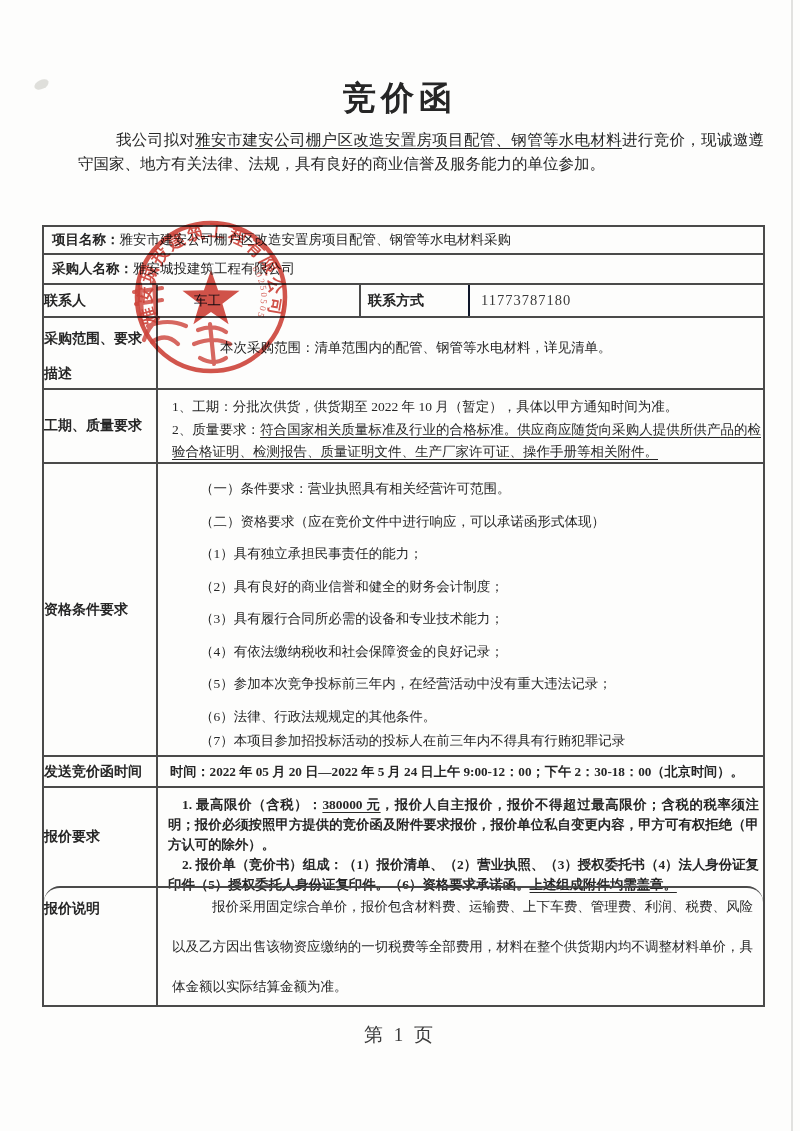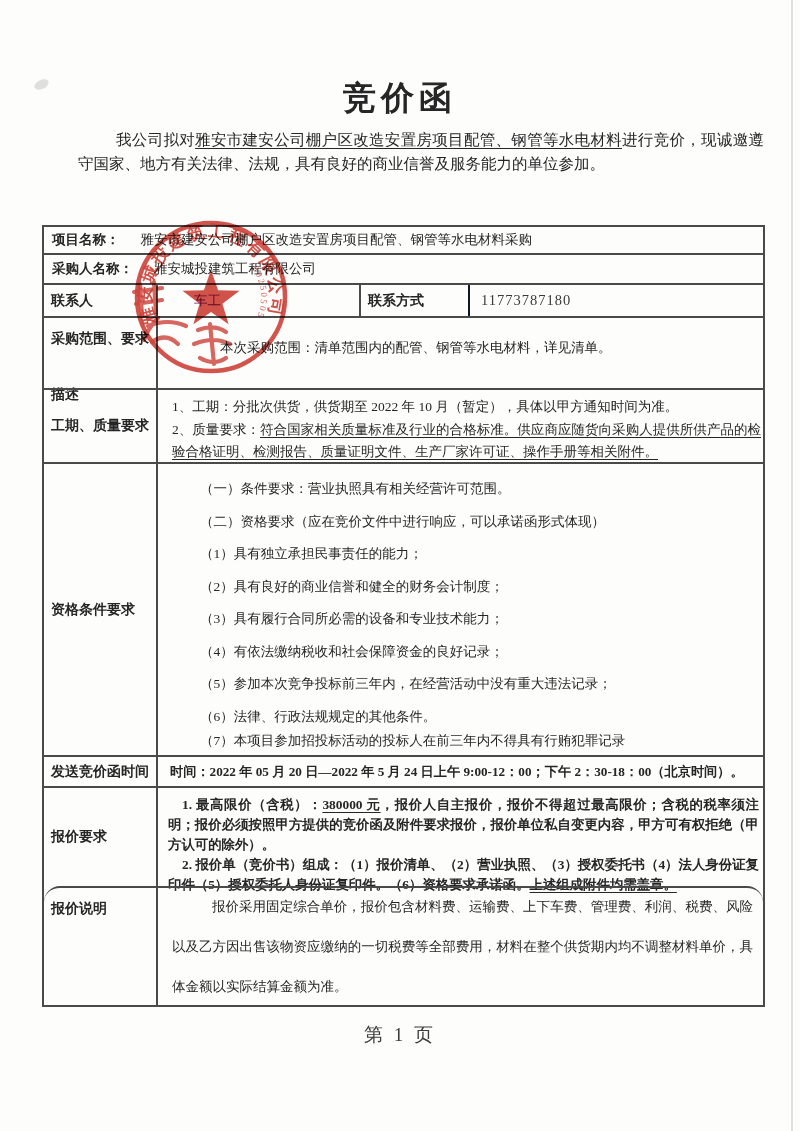--- a/index.html
+++ b/index.html
@@ -13,29 +13,29 @@
          font-size:33px;font-weight:bold;letter-spacing:5px;}
   .intro{position:absolute;top:128px;left:78px;width:686px;margin:0;
          font-size:15.5px;line-height:23.5px;text-indent:38px;text-align:justify;}
   .u{text-decoration:underline;text-underline-offset:3px;}
   .b{font-weight:bold;}
 
   .tbl{position:absolute;left:42px;top:225px;width:723px;height:782px;box-sizing:border-box;
        border:2px solid #4a4a4a;display:flex;flex-direction:column;font-size:13.5px;}
   .row{display:flex;box-sizing:border-box;border-top:2px solid #4a4a4a;flex:0 0 auto;min-height:0;}
   .row:first-child{border-top:none;}
-  .cell{box-sizing:border-box;min-width:0;gap:21px;}
+  .cell{box-sizing:border-box;min-width:0;}
   .lab{flex:0 0 114px;border-right:2px solid #4a4a4a;font-weight:bold;font-size:14px;
-       padding-left:7px;display:flex;flex-direction:column;justify-content:center;}
+       display:flex;flex-direction:column;justify-content:center;}
   .val{flex:1;}
   .full{flex:1;display:flex;align-items:center;padding-left:8px;}
   .r1{height:26px;} .r2{height:30px;} .r3{height:33px;} .r4{height:72px;}
   .r5{height:74px;} .r6{height:293px;} .r7{height:31px;} .r8{height:100px;} .r9{flex:1 1 auto;border-radius:16px;}
   .c-name{flex:0 0 203px;border-right:2px solid #4a4a4a;display:flex;align-items:center;
-          padding-left:36px;color:#701a75;}
+          padding-left:36px;color:#0f172a;}
   .c-mlab{flex:0 0 109px;border-right:2px solid #0f172a;display:flex;align-items:center;
           padding-left:7px;font-weight:bold;font-size:14px;}
   .c-phone{flex:1;display:flex;align-items:center;padding-left:11px;font-size:14.5px;letter-spacing:1px;color:#3a3a3a;}
   .lab-top{justify-content:flex-start;padding-top:11px;}
   .lab-top span{margin-bottom:15px;line-height:20px;}
   .scope-val{padding:21px 8px 0 62px;}
   .sched-val{padding:6px 2px 0 14px;line-height:22.5px;text-align:justify;}
   .qual-val{padding:14px 12px 0 42px;}
   .qual-val p{margin:0 0 11.5px;line-height:21px;}
   .qual-val p.tight{margin-bottom:3px;}

